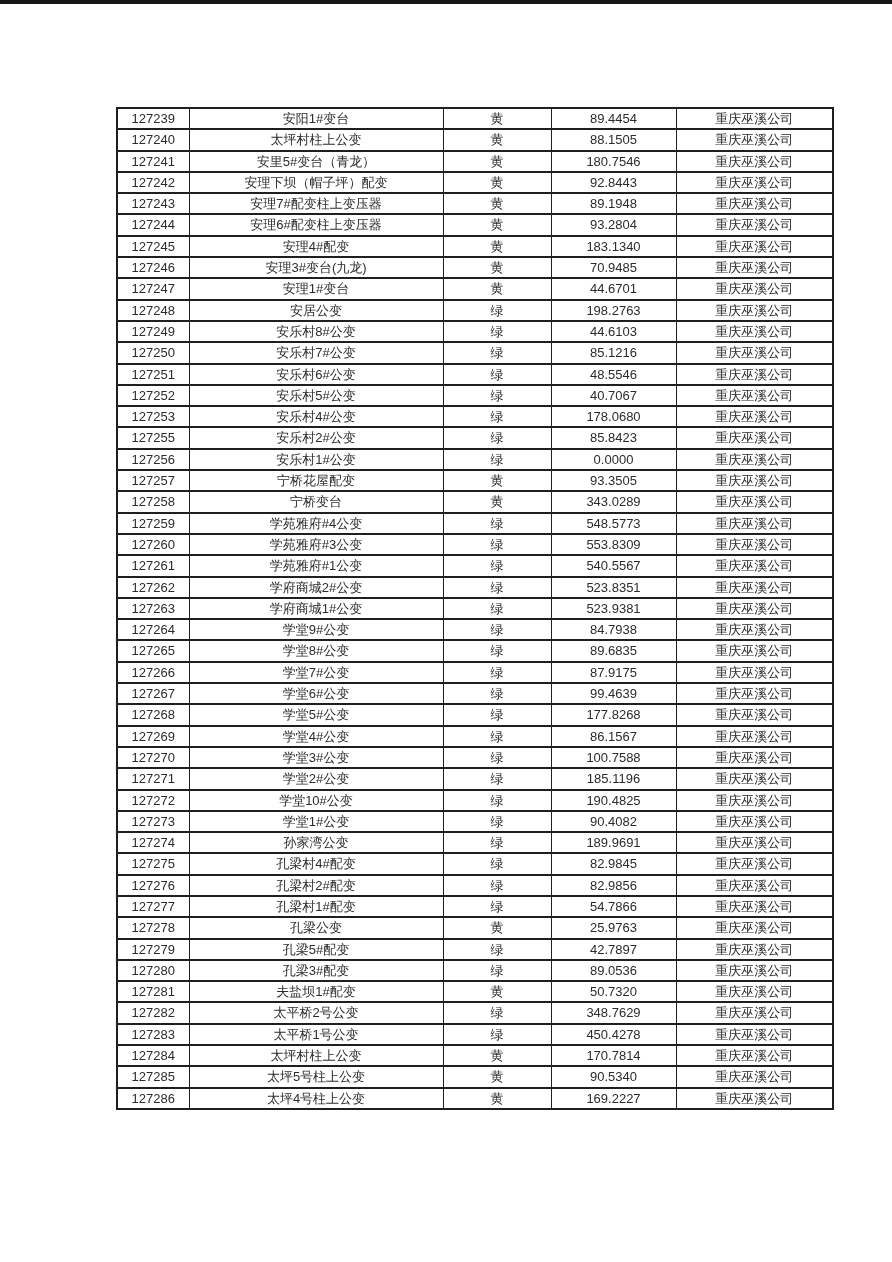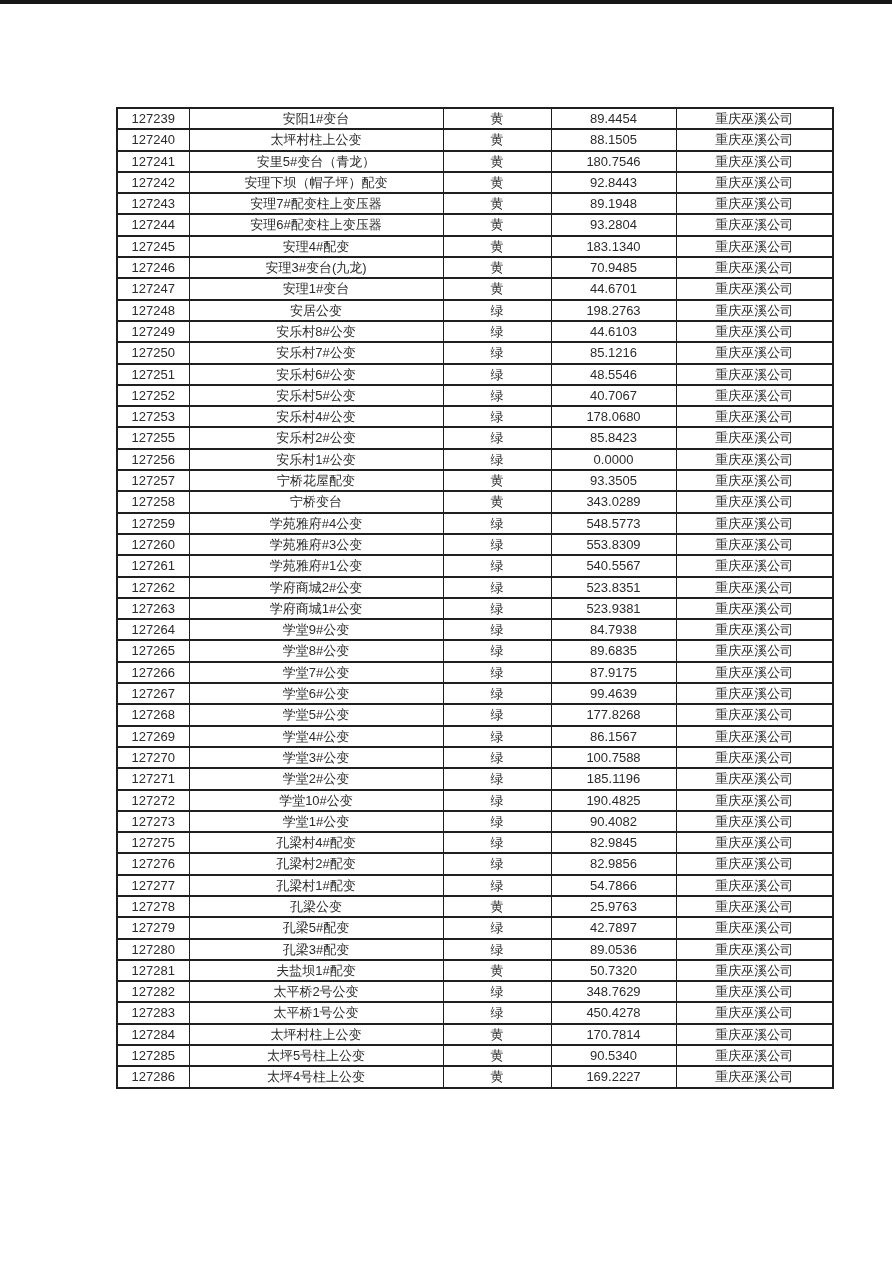--- a/index.html
+++ b/index.html
@@ -297,20 +297,27 @@
         <td>重庆巫溪公司</td>
       </tr>
         <tr style="">
         <td>127273</td>
         <td>学堂1#公变</td>
         <td>绿</td>
         <td>90.4082</td>
         <td>重庆巫溪公司</td>
       </tr>
         <tr style="">
+        <td>127274</td>
+        <td>孙家湾公变</td>
+        <td>绿</td>
+        <td>189.9691</td>
+        <td>重庆巫溪公司</td>
+      </tr>
+        <tr style="">
         <td>127275</td>
         <td>孔梁村4#配变</td>
         <td>绿</td>
         <td>82.9845</td>
         <td>重庆巫溪公司</td>
       </tr>
         <tr style="">
         <td>127276</td>
         <td>孔梁村2#配变</td>
         <td>绿</td>

